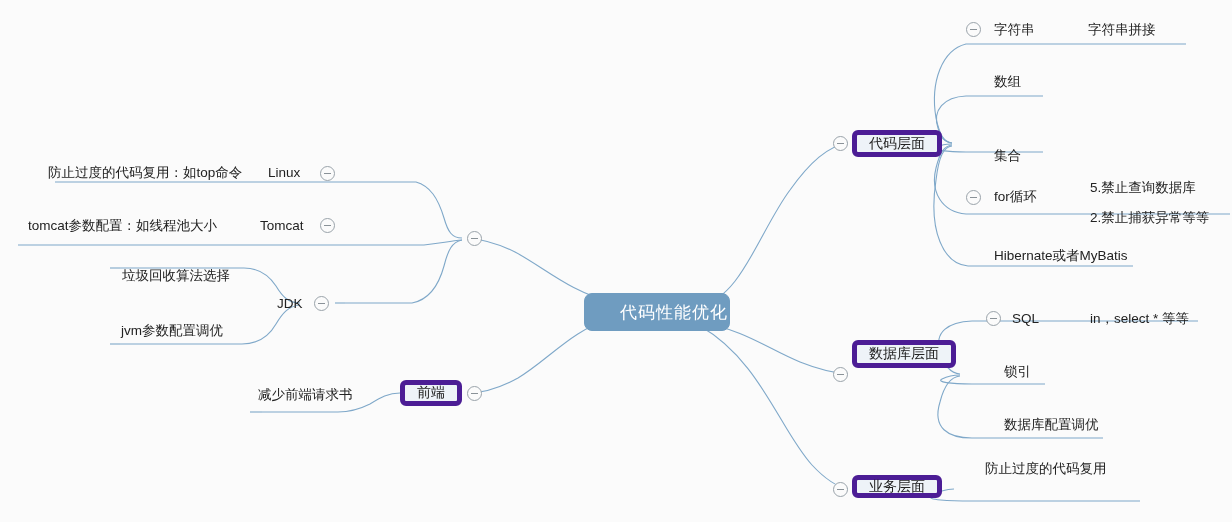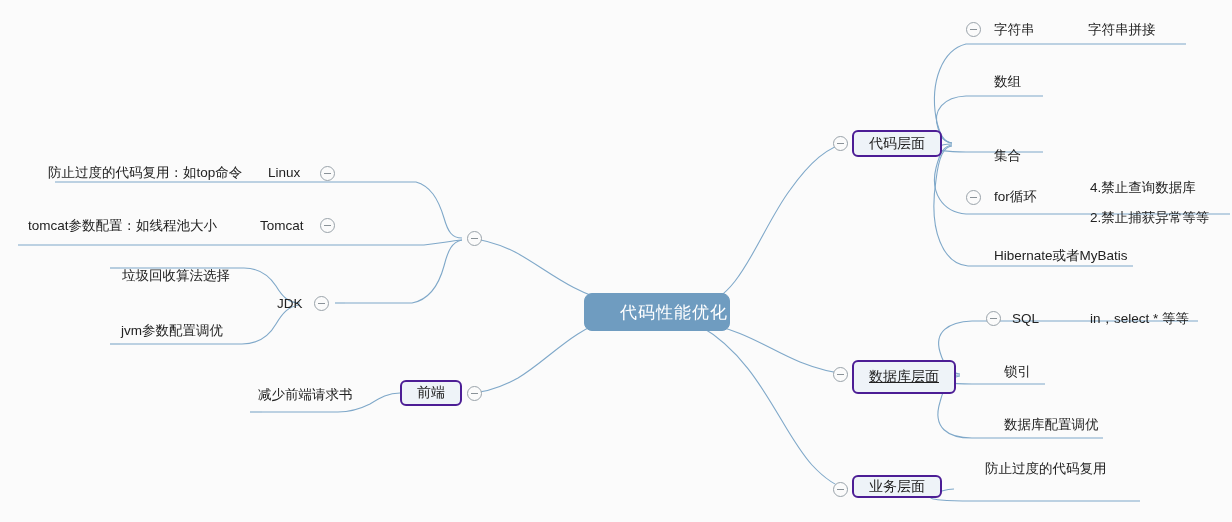--- a/index.html
+++ b/index.html
@@ -44,21 +44,21 @@
     justify-content: center;
     white-space: nowrap;
     padding-left: 34px;
   }
 
   
   .box-node {
     position: absolute;
     box-sizing: border-box;
     background: #eef3f8;
-    border: 2px solid #4c1d95;
+    border: 5px solid #4c1d95;
     border-radius: 6px;
     color: #222222;
     font-size: 14px;
     display: flex;
     align-items: center;
     justify-content: center;
     white-space: nowrap;
   }
 
   
@@ -180,27 +180,27 @@
   <div class="toggle" style="left:966px; top:22px;"></div>
   <div class="leaf" style="left:994px; top:21px;">字符串</div>
   <div class="leaf" style="left:1088px; top:21px;">字符串拼接</div>
 
   <div class="leaf" style="left:994px; top:73px;">数组</div>
 
   <div class="leaf" style="left:994px; top:125px;margin-top:22px;">集合</div>
 
   <div class="toggle" style="left:966px; top:190px;"></div>
   <div class="leaf" style="left:994px; top:188px;">for循环</div>
-  <div class="leaf two-line" style="left:1090px; top:178px;">4.禁止查询数据库</div>
+  <div class="leaf two-line" style="left:1090px; top:178px;">5.禁止查询数据库</div>
   <div class="leaf two-line" style="left:1090px; top:196px;margin-top:12px;">2.禁止捕获异常等等</div>
 
   <div class="leaf" style="left:994px; top:247px;">Hibernate或者MyBatis</div>
 
   <div class="toggle" style="left:833px; top:367px;"></div>
-  <div class="box-node" style="left:852px; top:360px; width:104px; height:34px;text-decoration:underline;">数据库层面</div>
+  <div class="box-node" style="left:852px; top:340px; width:104px; height:28px;">数据库层面</div>
 
   <div class="toggle" style="left:986px; top:311px;"></div>
   <div class="leaf" style="left:1012px; top:310px;">SQL</div>
   <div class="leaf" style="left:1090px; top:310px;">in，select * 等等</div>
 
   <div class="leaf" style="left:1004px; top:363px;">锁引</div>
 
   <div class="leaf" style="left:1004px; top:416px;">数据库配置调优</div>
 
   <div class="toggle" style="left:833px; top:482px;"></div>

